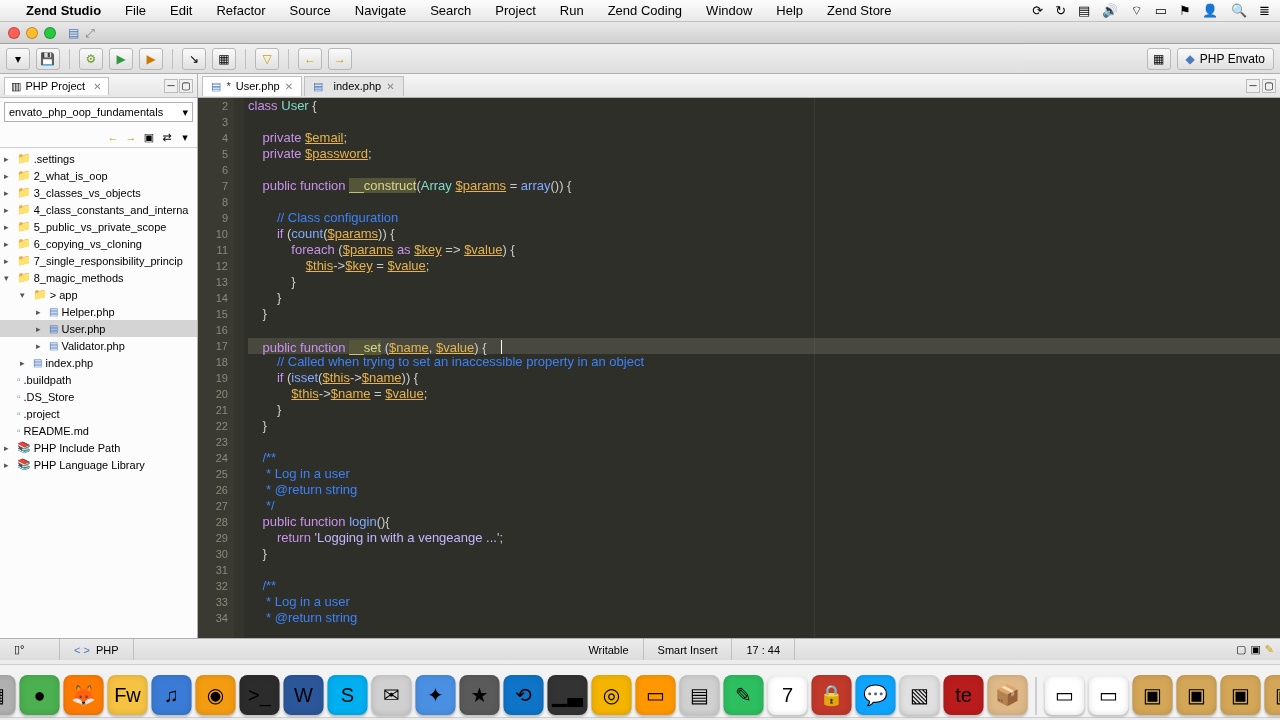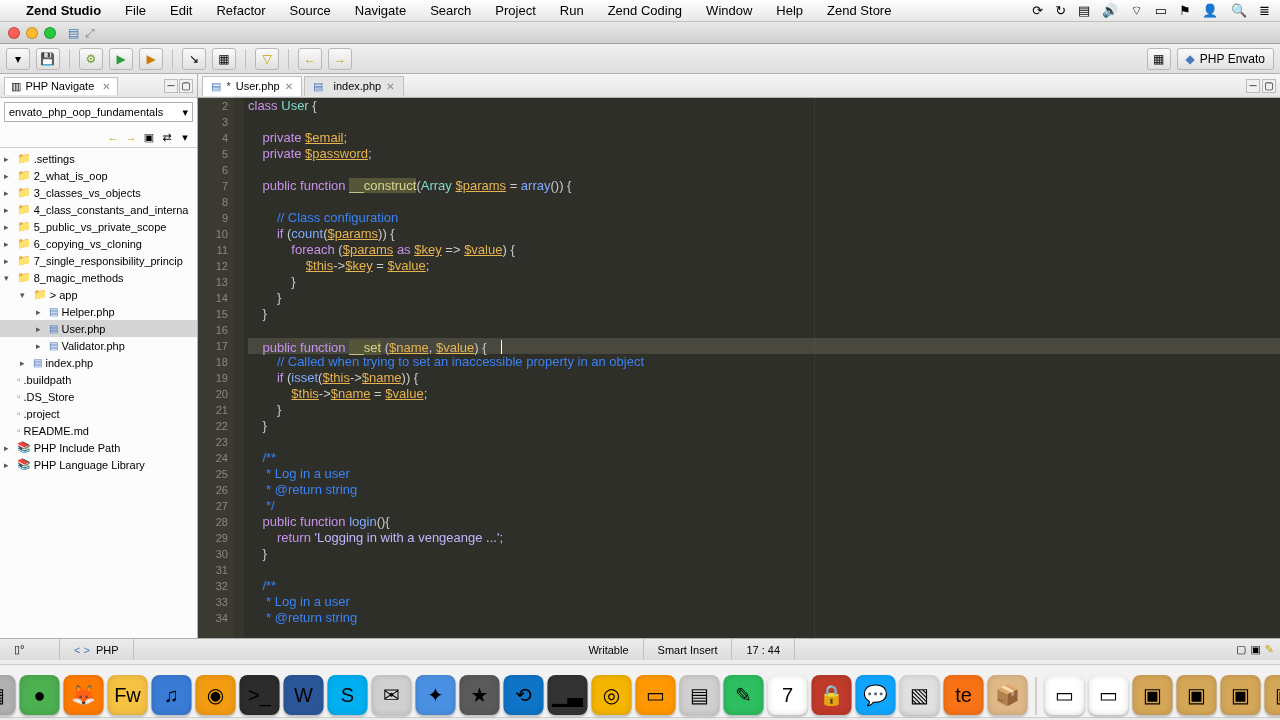--- a/index.html
+++ b/index.html
@@ -137,21 +137,21 @@
       <span>PHP Envato</span>
     </span>
   </div>
 </div>
 
 <div class="main">
   <div class="sidebar">
     <div class="side-tab-bar">
       <div class="side-tab">
         <span>▥</span>
-        <span>PHP Navigate</span>
+        <span>PHP Project</span>
         <span class="close">✕</span>
       </div>
       <div class="side-tab-icons">
         <span class="side-mini-icon">─</span>
         <span class="side-mini-icon">▢</span>
       </div>
     </div>
     <div class="project-dropdown">
       <span>envato_php_oop_fundamentals</span>
       <span>▾</span>
@@ -359,21 +359,21 @@
     <div class="dock-item" style="background: rgb(14, 116, 199);">⟲</div>
     <div class="dock-item" style="background: rgb(51, 51, 51);">▁▃</div>
     <div class="dock-item" style="background: rgb(244, 180, 0);">◎</div>
     <div class="dock-item" style="background: rgb(255, 152, 0);">▭</div>
     <div class="dock-item" style="background: rgb(208, 208, 208);">▤</div>
     <div class="dock-item" style="background: rgb(45, 190, 96);">✎</div>
     <div class="dock-item" style="background: rgb(255, 255, 255);">7</div>
     <div class="dock-item" style="background: rgb(192, 57, 43);">🔒</div>
     <div class="dock-item" style="background: rgb(15, 165, 255);">💬</div>
     <div class="dock-item" style="background: rgb(224, 224, 224);">▧</div>
-    <div class="dock-item" style="background: #f97316;">te</div>
+    <div class="dock-item" style="background: #b91c1c;">te</div>
     <div class="dock-item" style="background: rgb(222, 184, 135);">📦</div>
     <div class="dock-sep"></div>
     <div class="dock-item" style="background: rgb(255, 255, 255);">▭</div>
     <div class="dock-item" style="background: rgb(255, 255, 255);">▭</div>
     <div class="dock-item" style="background: rgb(212, 166, 87);">▣</div>
     <div class="dock-item" style="background: rgb(212, 166, 87);">▣</div>
     <div class="dock-item" style="background: rgb(212, 166, 87);">▣</div>
     <div class="dock-item" style="background: rgb(212, 166, 87);">▣</div>
   </div>
 

